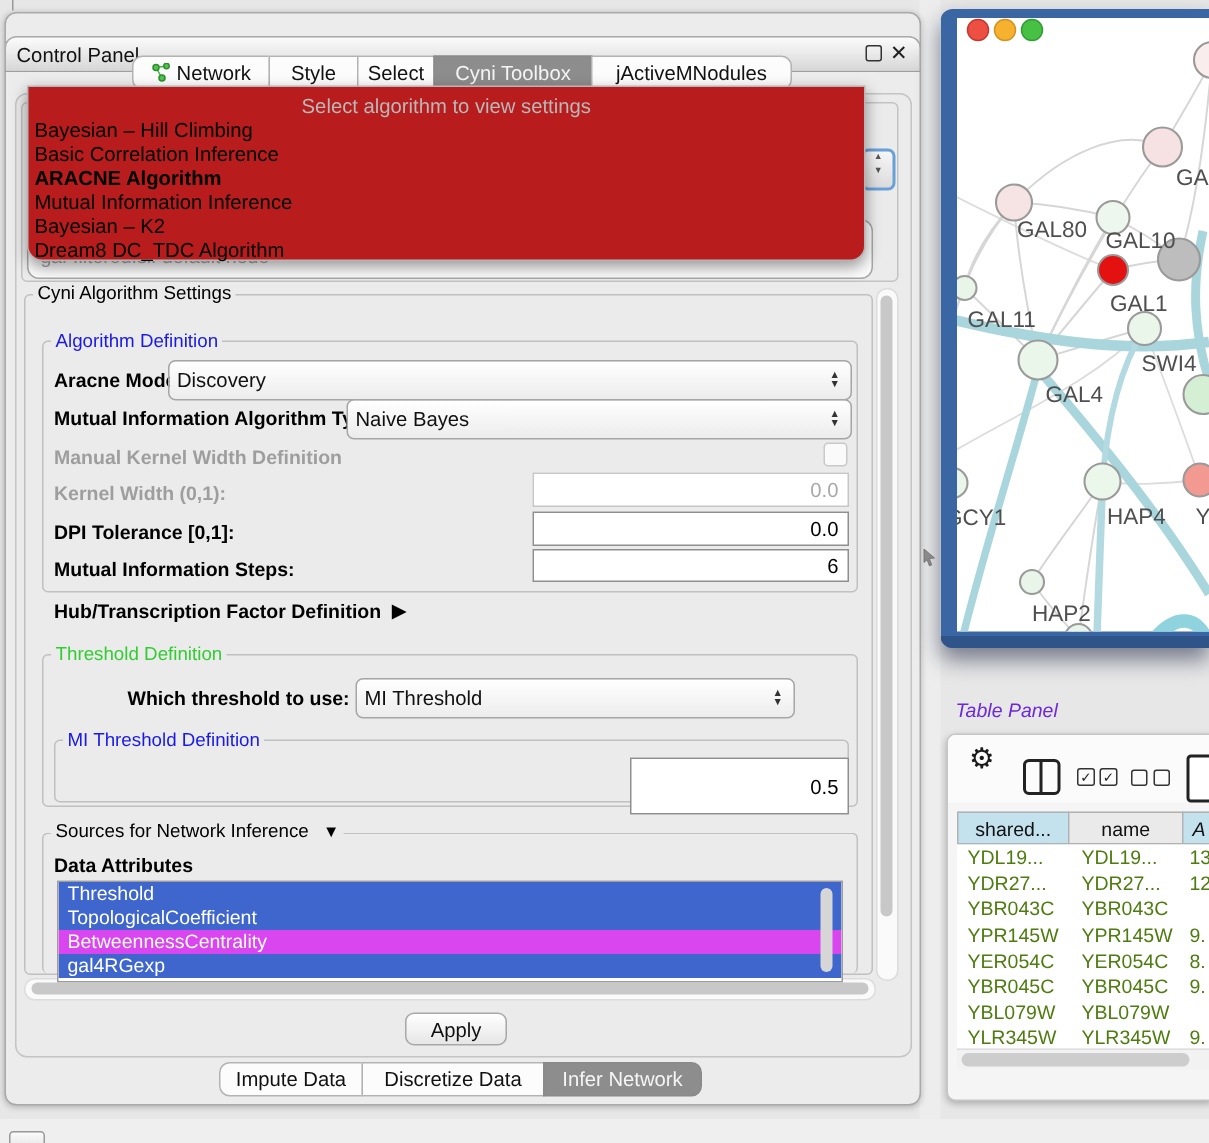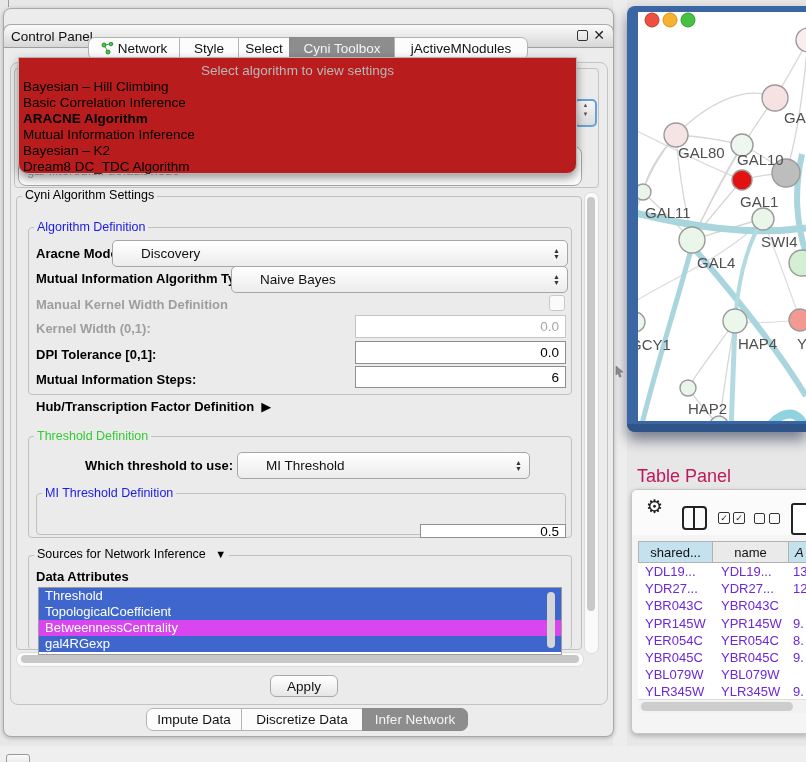--- a/index.html
+++ b/index.html
@@ -32,46 +32,46 @@
   #dropdown{left:18px;top:57px;width:557px;height:115px;background:#b91c1c;border:1px solid #b5b5b5;border-radius:0 0 10px 10px;box-shadow:0 4px 10px rgba(0,0,0,.4);z-index:10;}
   #dropdown .ph{position:absolute;left:0;right:0;top:5px;text-align:center;font-size:13.5px;color:#b8b8b8;}
   #dropdown .item{position:absolute;left:4px;right:4px;height:16px;font-size:13.5px;color:#000;line-height:16px;}
   
   .grp{border:1px solid #c0c0c0;border-radius:4px;}
   .grptitle{background:#ebebeb;padding:0 3px;font-size:12.5px;line-height:13px;color:#000000;white-space:nowrap;}
   .blue{color:#1a1ae6;} .green{color:#33cc33;}
   .lbl{font-size:13px;font-weight:bold;color:#000;white-space:nowrap;}
   .lbl.dis{color:#9e9e9e;}
   .combo{box-sizing:border-box;height:27px;border:1px solid #a6a6a6;border-radius:5px;background:linear-gradient(#ffffff,#ececec);
-         font-size:13.5px;color:#111;display:flex;align-items:center;padding-left:28px;}
+         font-size:13.5px;color:#111;display:flex;align-items:center;padding-left:5px;}
   .stepper{position:absolute;right:7px;top:50%;transform:translateY(-50%);text-align:center;}
   .stepper div{font-size:7px;line-height:6px;color:#333;}
   .tfield{box-sizing:border-box;border:1px solid #8f8f8f;background:#fff;font-size:13.5px;color:#000;
           display:flex;align-items:center;justify-content:flex-end;padding:0 6px;}
   .tfield.dis{border-color:#c6c6c6;color:#a8a8a8;}
   .checkbox{width:14px;height:14px;border:1px solid #c9c9c9;border-radius:3px;background:#fafafa;}
   
   .sb-track{background:#fafafa;border:1px solid #dcdcdc;border-radius:7px;}
   .sb-thumb{background:#c8c8c8;border-radius:5px;}
   
   #attr-list{left:38px;top:587px;width:522px;height:66px;border:1px solid #9c9c9c;background:#fff;overflow:hidden;}
   #attr-list .li{height:16px;line-height:16px;font-size:13px;color:#fff;padding-left:6px;}
   
   .pushbtn{box-sizing:border-box;border:1px solid #a8a8a8;border-radius:6px;background:linear-gradient(#ffffff,#e6e6e6);
            display:flex;align-items:center;justify-content:center;font-size:13.5px;color:#111;}
   
   #netwin{left:627px;top:6px;width:179px;height:426px;border-radius:8px 0 0 8px;overflow:hidden;box-shadow:0 8px 14px rgba(10,20,50,.5);}
   
-  #tp-title{left:637px;top:466px;font-size:18px;color:#be185d;}
+  #tp-title{left:637px;top:466px;font-size:13px;color:#6d28d9;font-style:italic;}
   #tp{left:631px;top:489px;width:175px;height:243px;background:#f5f5f5;border:1px solid #c6c6c6;border-radius:6px 0 0 6px;box-shadow:0 2px 5px rgba(0,0,0,.25);overflow:hidden;}
   #tp-toolbar{left:0;top:0;width:175px;height:45px;background:#fbfbfb;}
   .mini-box{box-sizing:border-box;border:1.5px solid #333;border-radius:2px;width:12px;height:12px;font-size:9px;font-weight:bold;color:#222;display:flex;align-items:center;justify-content:center;}
   .th{box-sizing:border-box;position:absolute;top:51px;height:22px;border:1px solid #b2b2b2;font-size:13px;color:#111;display:flex;align-items:center;justify-content:center;}
   #tp-rows{position:absolute;left:6px;top:73px;width:169px;height:136px;background:#fff;overflow:hidden;}
-  .trow{display:flex;height:17.2px;align-items:center;font-size:13px;color:#6d28d9;}
+  .trow{display:flex;height:17.2px;align-items:center;font-size:13px;color:#4d7c0f;}
   .trow .c1{width:75px;padding-left:7px;box-sizing:border-box;}
   .trow .c2{width:76px;padding-left:8px;box-sizing:border-box;}
   .trow .c3{width:18px;padding-left:4px;box-sizing:border-box;}
 </style>
 </head>
 <body>
 
 <div id="page">
 
   <div class="abs" style="left:8px;top:0;width:1px;height:7px;background:#9a9a9a;"></div>
@@ -193,21 +193,21 @@
   <div class="abs combo" style="left:237px;top:452px;width:293px;">
     <span>MI Threshold</span>
     <span class="stepper">
         <div>▲</div>
         <div>▼</div>
       </span>
   </div>
 
   <div class="abs grp" style="left:36px;top:493px;width:528px;height:40px;"></div>
   <div class="abs grptitle blue" style="left:42px;top:487px;">MI Threshold Definition</div>
-  <div class="abs tfield" style="left:420px;top:524px;width:146px;height:14px;">
+  <div class="abs tfield" style="left:420px;top:505px;width:146px;height:38px;">
     <span>0.5</span>
   </div>
 
   <div class="abs grp" style="left:28px;top:555px;width:542px;height:93px;border-bottom:none;"></div>
   <div class="abs grptitle" style="left:34px;top:548px;">
     <span>Sources for Network Inference</span>
     <span style="margin-left:6px;font-size:11px;">▼</span>
   </div>
   <div class="abs lbl" style="left:36px;top:569px;">Data Attributes</div>
 

